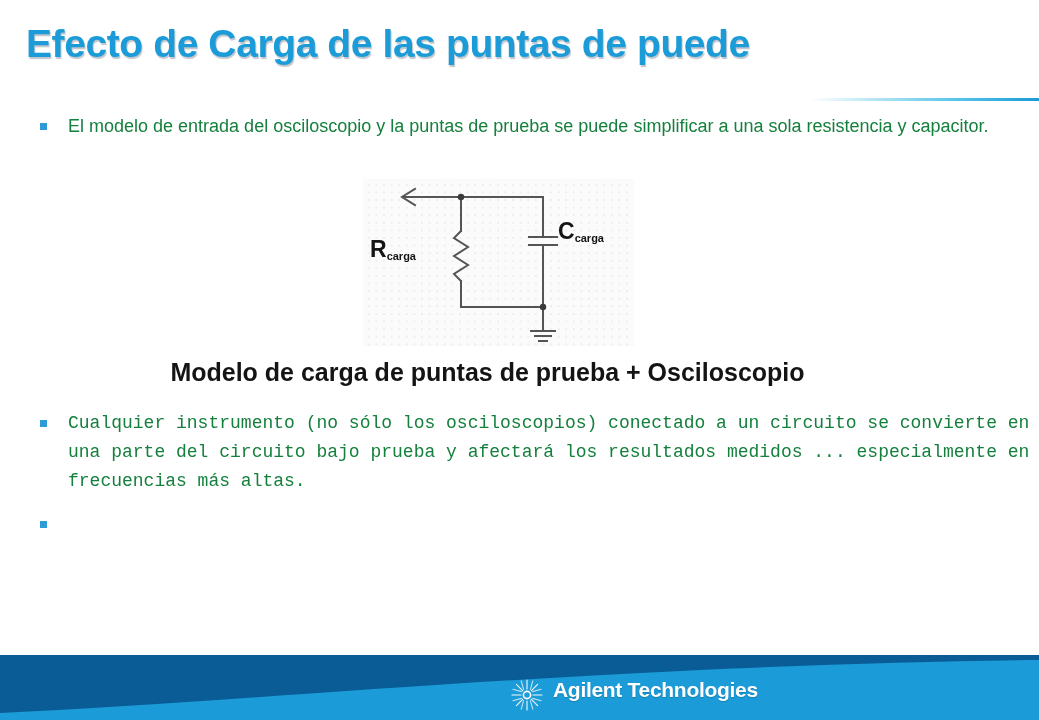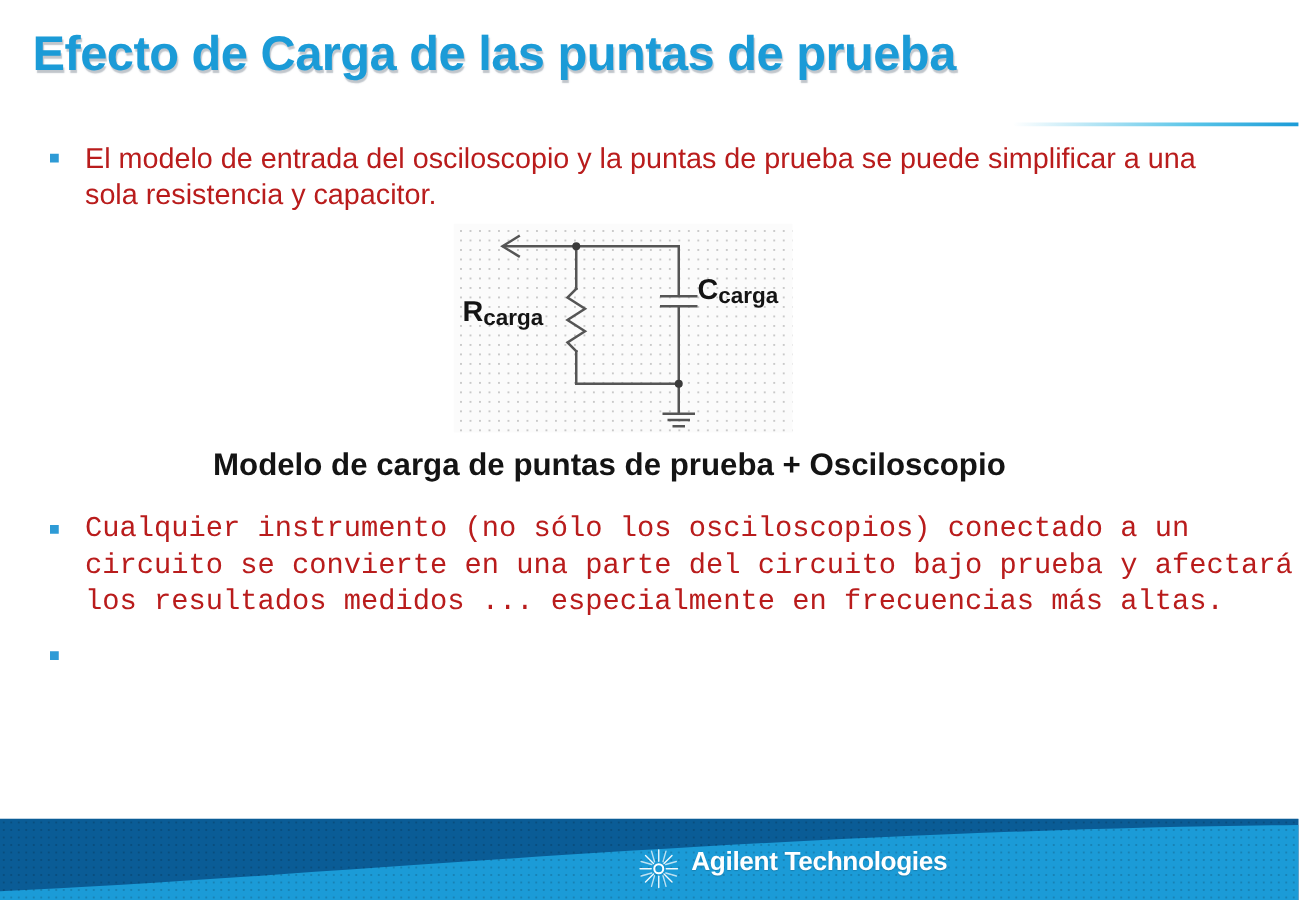--- a/index.html
+++ b/index.html
@@ -38,23 +38,23 @@
   
   .body{
     position:absolute;
     left:34px;top:112px;
     width:970px;
   }
   .bullet{
     position:relative;
     padding-left:34px;
     margin:0 0 6px 0;
-    font-size:23px;
+    font-size:18px;
     line-height:29px;
-    color:#b91c1c;
+    color:#15803d;
   }
   .bullet .marker{
     position:absolute;
     left:6px;top:11px;
     width:7px;height:7px;
     background:#2E9BD6;
   }
   .b1{ margin-bottom:4px; }
   .b2{ position:absolute; left:0; top:297px; width:968px;font-family:Liberation Mono, monospace; }
   .b3{ position:absolute; left:0; top:398px; width:968px; }
@@ -72,21 +72,21 @@
   }
   .figure svg{display:block;}
 
   .fig-label{
     position:absolute;
     color:#141414;
     font-weight:bold;
     white-space:nowrap;
   }
   .fig-label .big{ font-size:23px; }
-  .fig-label .sub{ font-size:18px; vertical-align:-3px; }
+  .fig-label .sub{ font-size:11px; vertical-align:-3px; }
   .lbl-r{ left:370px; top:236px; }
   .lbl-c{ left:558px; top:218px; }
 
   .caption{
     position:absolute;
     left:0;top:358px;
     width:975px;
     text-align:center;
     font-size:25px;
     font-weight:bold;
@@ -120,21 +120,21 @@
     font-weight:bold;
     letter-spacing:-0.3px;
     text-shadow:0 1px 1px rgba(0,0,0,0.18);
   }
 </style>
 </head>
 <body>
 
 <div class="slide">
 
-  <div class="title">Efecto de Carga de las puntas de prueba</div>
+  <div class="title">Efecto de Carga de las puntas de puede</div>
   <div class="title-rule"></div>
 
   <div class="body">
 
     <div class="bullet b1">
       <span class="marker"></span>
       <span>El modelo de entrada del osciloscopio y la puntas de prueba se puede simplificar a una sola resistencia y capacitor.</span>
     </div>
 
     <div class="bullet b2">

